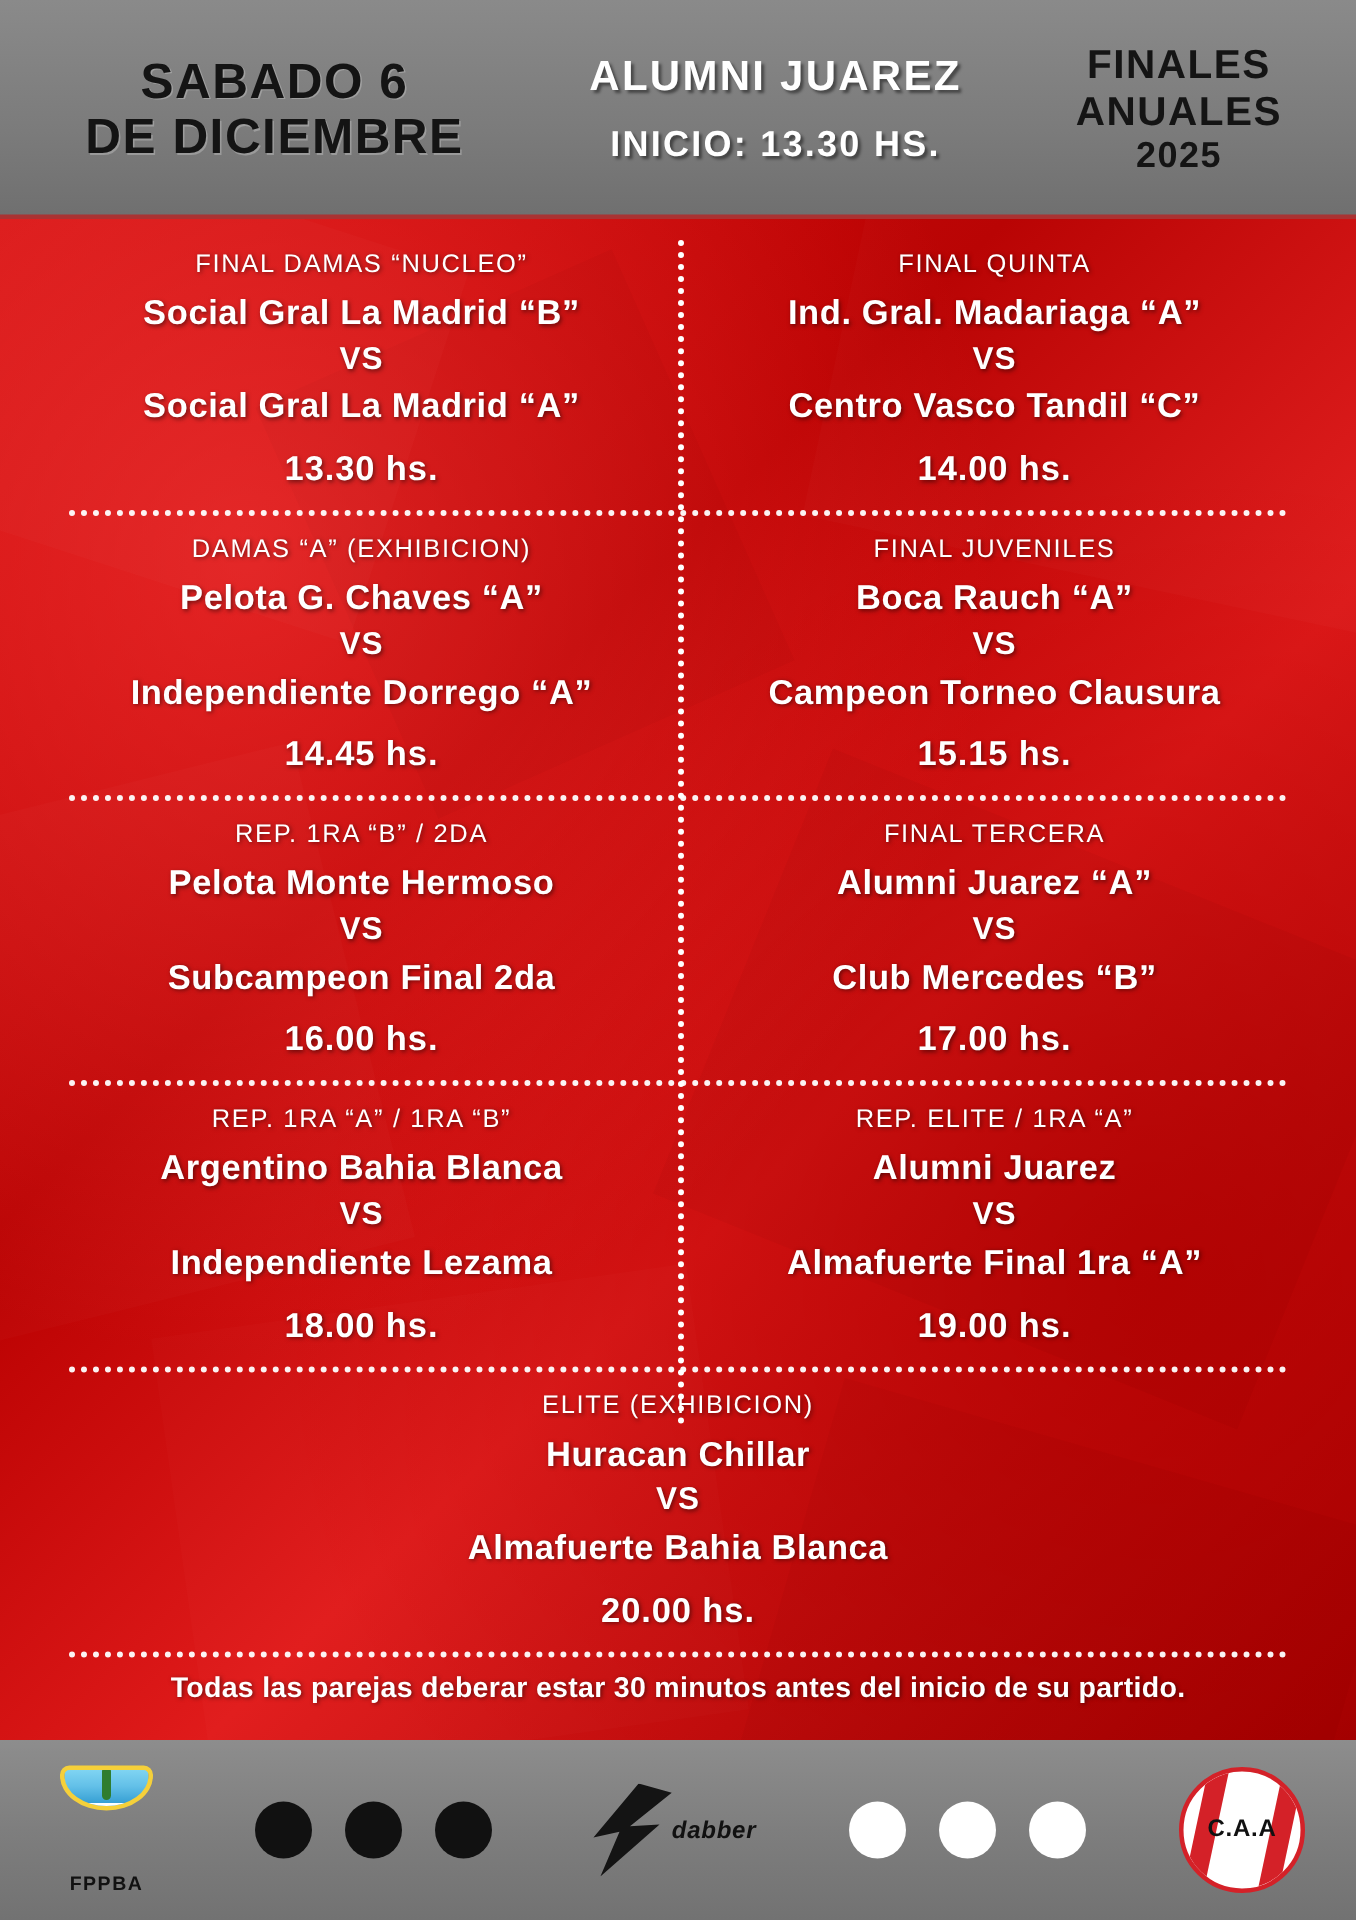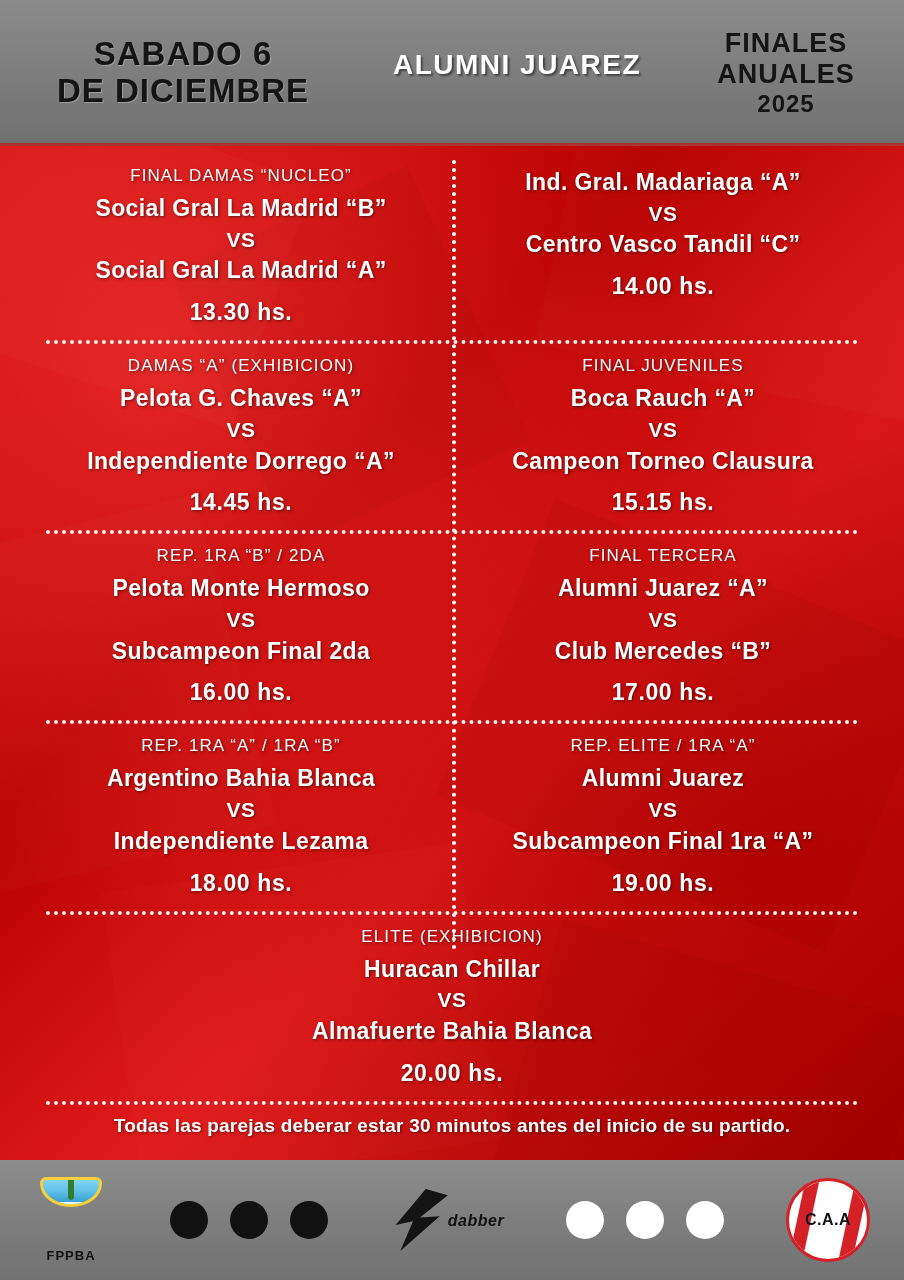--- a/index.html
+++ b/index.html
@@ -211,20 +211,21 @@
 
 <div class="poster">
 
   <div class="header">
     <div class="hdr-left">
       <div>SABADO 6</div>
       <div>DE DICIEMBRE</div>
     </div>
     <div class="hdr-center">
       <div class="t1">ALUMNI JUAREZ</div>
+      <div class="t2">INICIO: 13.30 HS.</div>
     </div>
     <div class="hdr-right">
       <div>FINALES</div>
       <div>ANUALES</div>
       <div class="yr">2025</div>
     </div>
   </div>
 
   <div class="board">
     <div class="facets">
@@ -242,20 +243,21 @@
     <div class="grid">
 
       <div class="cell">
         <div class="m-title">FINAL DAMAS “NUCLEO”</div>
         <div class="m-line">Social Gral La Madrid “B”</div>
         <div class="m-vs">VS</div>
         <div class="m-line">Social Gral La Madrid “A”</div>
         <div class="m-time">13.30 hs.</div>
       </div>
       <div class="cell">
+        <div class="m-title">FINAL QUINTA</div>
         <div class="m-line">Ind. Gral. Madariaga “A”</div>
         <div class="m-vs">VS</div>
         <div class="m-line">Centro Vasco Tandil “C”</div>
         <div class="m-time">14.00 hs.</div>
       </div>
 
       <div class="hsep"></div>
 
       <div class="cell">
         <div class="m-title">DAMAS “A” (EXHIBICION)</div>
@@ -295,21 +297,21 @@
         <div class="m-title">REP. 1RA “A” / 1RA “B”</div>
         <div class="m-line">Argentino Bahia Blanca</div>
         <div class="m-vs">VS</div>
         <div class="m-line">Independiente Lezama</div>
         <div class="m-time">18.00 hs.</div>
       </div>
       <div class="cell">
         <div class="m-title">REP. ELITE / 1RA “A”</div>
         <div class="m-line">Alumni Juarez</div>
         <div class="m-vs">VS</div>
-        <div class="m-line">Subcampeon Final 1ra “A”</div>
+        <div class="m-line">Almafuerte Final 1ra “A”</div>
         <div class="m-time">19.00 hs.</div>
       </div>
 
       <div class="hsep"></div>
 
       <div class="cell full">
         <div class="m-title">ELITE (EXHIBICION)</div>
         <div class="m-line">Huracan Chillar</div>
         <div class="m-vs">VS</div>
         <div class="m-line">Almafuerte Bahia Blanca</div>

